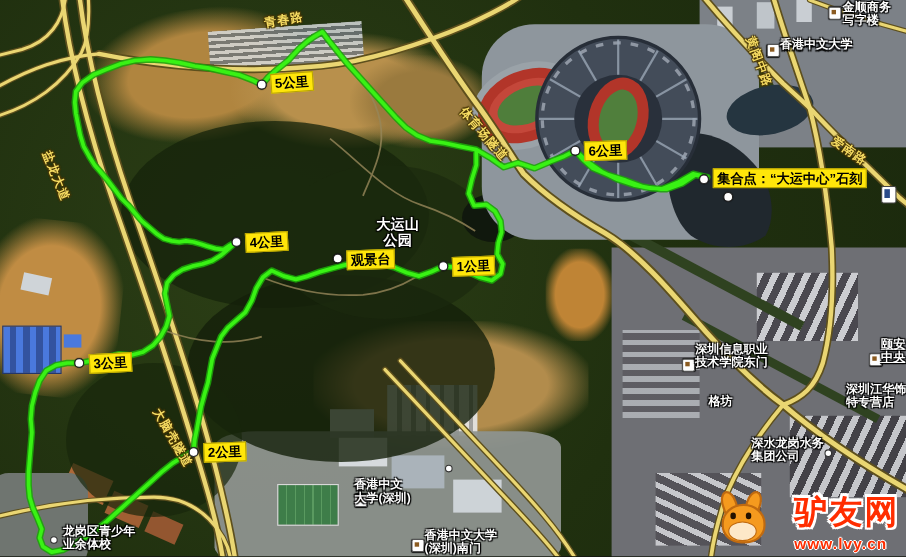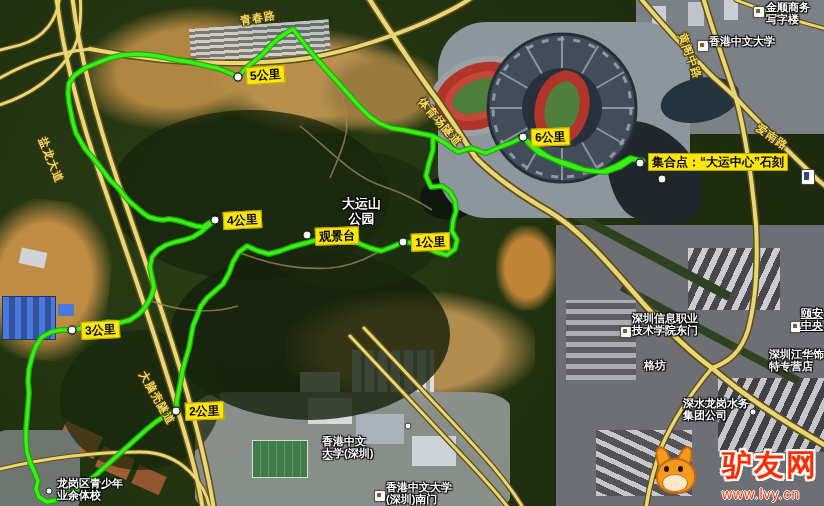--- a/index.html
+++ b/index.html
@@ -23,21 +23,21 @@
        z-index:38;box-shadow:0 0 1px #000;}
   .poiicon:after{content:"";position:absolute;left:2px;top:2px;width:4px;height:4px;background:#8a5a20;}
   
   .road{position:absolute;color:#f6dc62;font-weight:bold;font-size:11px;z-index:37;white-space:nowrap;
         text-shadow:1px 1px 1px #4a3805,-1px -1px 1px #4a3805,1px -1px 1px #4a3805,-1px 1px 1px #4a3805;
         transform-origin:center;letter-spacing:1px;}
   
   #wm{position:absolute;right:6px;bottom:4px;z-index:60;}
   #wm .site{font-size:30px;font-weight:bold;color:#ff2d00;letter-spacing:2px;
       text-shadow:2px 0 0 #fff,-2px 0 0 #fff,0 2px 0 #fff,0 -2px 0 #fff,2px 2px 0 #fff,-2px -2px 0 #fff,2px -2px 0 #fff,-2px 2px 0 #fff;}
-  #wm .url{font-size:14px;font-weight:normal;color:#ff2d00;letter-spacing:1px;
+  #wm .url{font-size:14px;font-weight:bold;color:#ff2d00;letter-spacing:1px;
       text-shadow:1px 0 0 #fff,-1px 0 0 #fff,0 1px 0 #fff,0 -1px 0 #fff;}
   #donkey{position:absolute;left:648px;top:448px;width:52px;height:52px;z-index:60;}
   #donkey .head{position:absolute;left:8px;top:10px;width:36px;height:32px;background:#f59a1e;border-radius:50% 50% 45% 45%;border:2px solid #c06a10;}
   #donkey .ear1,#donkey .ear2{position:absolute;width:10px;height:20px;background:#f59a1e;border:2px solid #c06a10;border-radius:50% 50% 20% 20%;}
   #donkey .ear1{left:8px;top:-2px;transform:rotate(-18deg);}
   #donkey .ear2{left:30px;top:-2px;transform:rotate(18deg);}
   #donkey .muzzle{position:absolute;left:14px;top:26px;width:24px;height:16px;background:#fde8c8;border-radius:50%;border:1px solid #c06a10;}
   #donkey .eye1,#donkey .eye2{position:absolute;width:5px;height:6px;background:#231200;border-radius:50%;top:18px;}
   #donkey .eye1{left:16px;} #donkey .eye2{left:30px;}
   .fuelicon{position:absolute;width:12px;height:14px;background:#fff;border:1px solid #444;border-radius:2px;z-index:42;}

